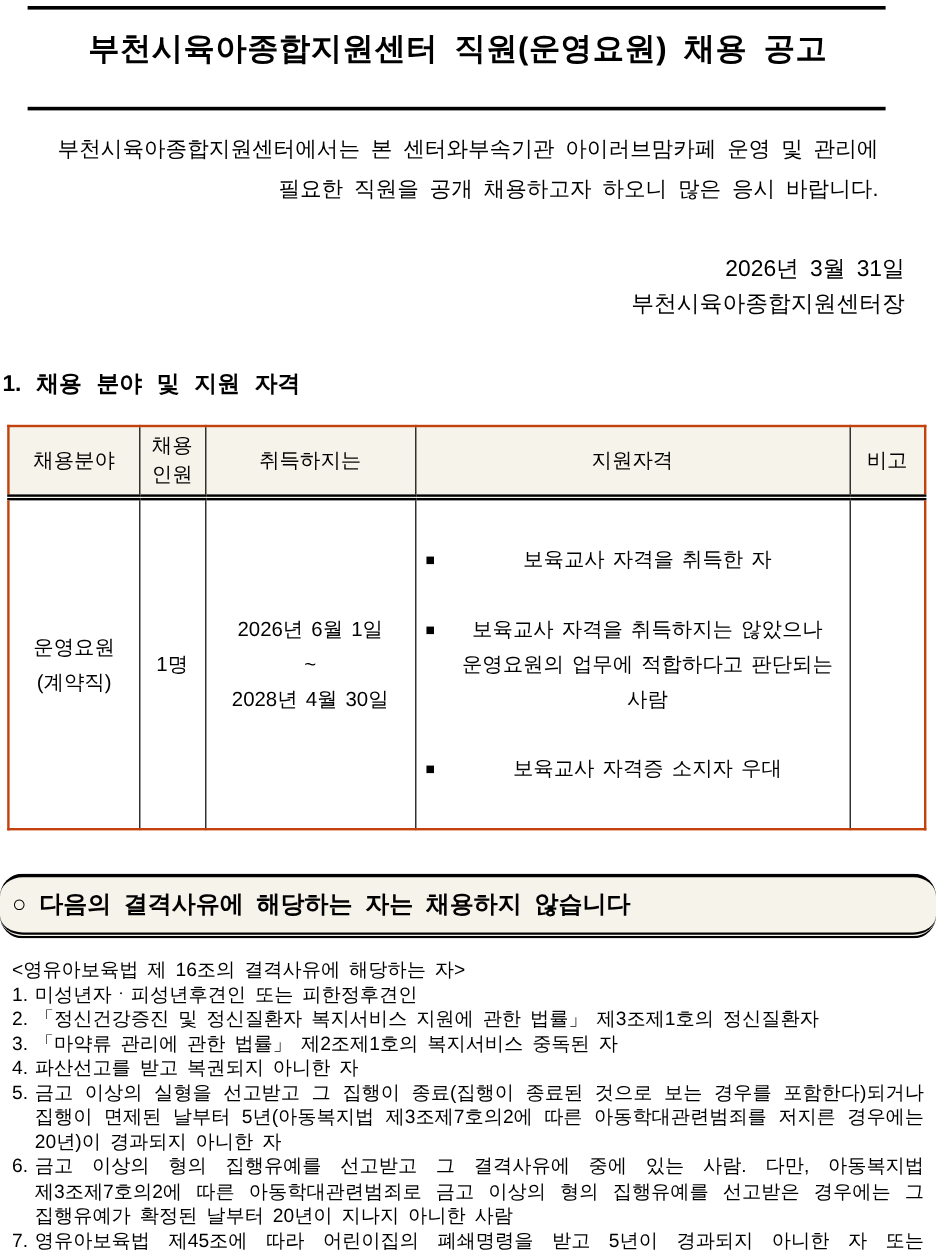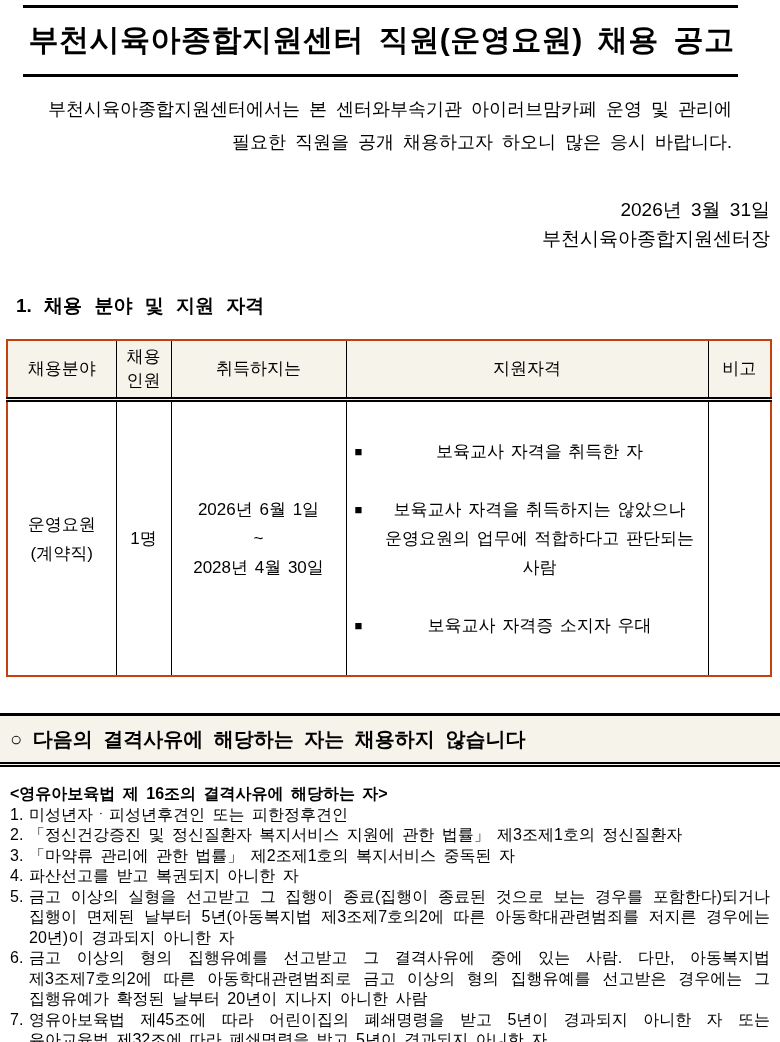--- a/index.html
+++ b/index.html
@@ -17,40 +17,40 @@
     position:relative;
     width:780px;height:1042px;
     box-sizing:border-box;
     background:#fff;
     overflow:hidden;
     padding-top:5px;
   }
   
   .title-rule{height:3px;background:#000;margin-left:23px;margin-right:42px;}
   .doc-title{
-    margin:15px 40px 17px 23px;
-    font-size:30px;font-weight:bold;
+    margin:15px 40px 32px 23px;
+    font-size:26px;font-weight:bold;
     text-align:center;letter-spacing:.5px;word-spacing:6px;
     line-height:34px;
   }
   
   .intro{
     margin:16px 48px 0 14px;
     font-size:18px;line-height:33px;
     text-align:right;word-spacing:4px;
   }
   
   .date-block{
     margin-top:36px;
-    text-align:right;padding-right:10px;
+    text-align:right;padding-right:26px;
     font-size:19px;line-height:29px;word-spacing:4px;
   }
   
   .section-heading{
-    margin:42px 0 0 16px;
+    margin:42px 0 0 2px;
     font-size:19px;font-weight:bold;word-spacing:7px;
     line-height:22px;
   }
   
   table.recruit{
     margin:22px 0 0 6px;
     border-collapse:collapse;
     width:764px;table-layout:fixed;
     border:2px solid #c2410c;
   }
@@ -85,28 +85,29 @@
   }
   
   .banner{
     margin-top:36px;
     background:var(--panel-bg);
     border-top:3px solid #000;
     border-bottom:5px double #000;
     font-size:20px;font-weight:bold;word-spacing:5px;
     padding:11px 6px 11px 10px;
     line-height:24px;
+    border-radius:19px;
   }
   
   .disq{
     margin:17px 10px 0 10px;
     font-size:16px;line-height:20.5px;
     word-spacing:3px;
   }
-  .disq-title{font-weight:bold;word-break:keep-all;}
+  .disq-title{font-weight:normal;word-break:keep-all;}
   .disq-item{display:flex;}
   .disq-item .num{flex:0 0 19px;}
   .disq-item .txt{
     flex:1;text-align:justify;word-break:keep-all;
   }
 </style>
 </head>
 <body>
 
 <div class="page">

